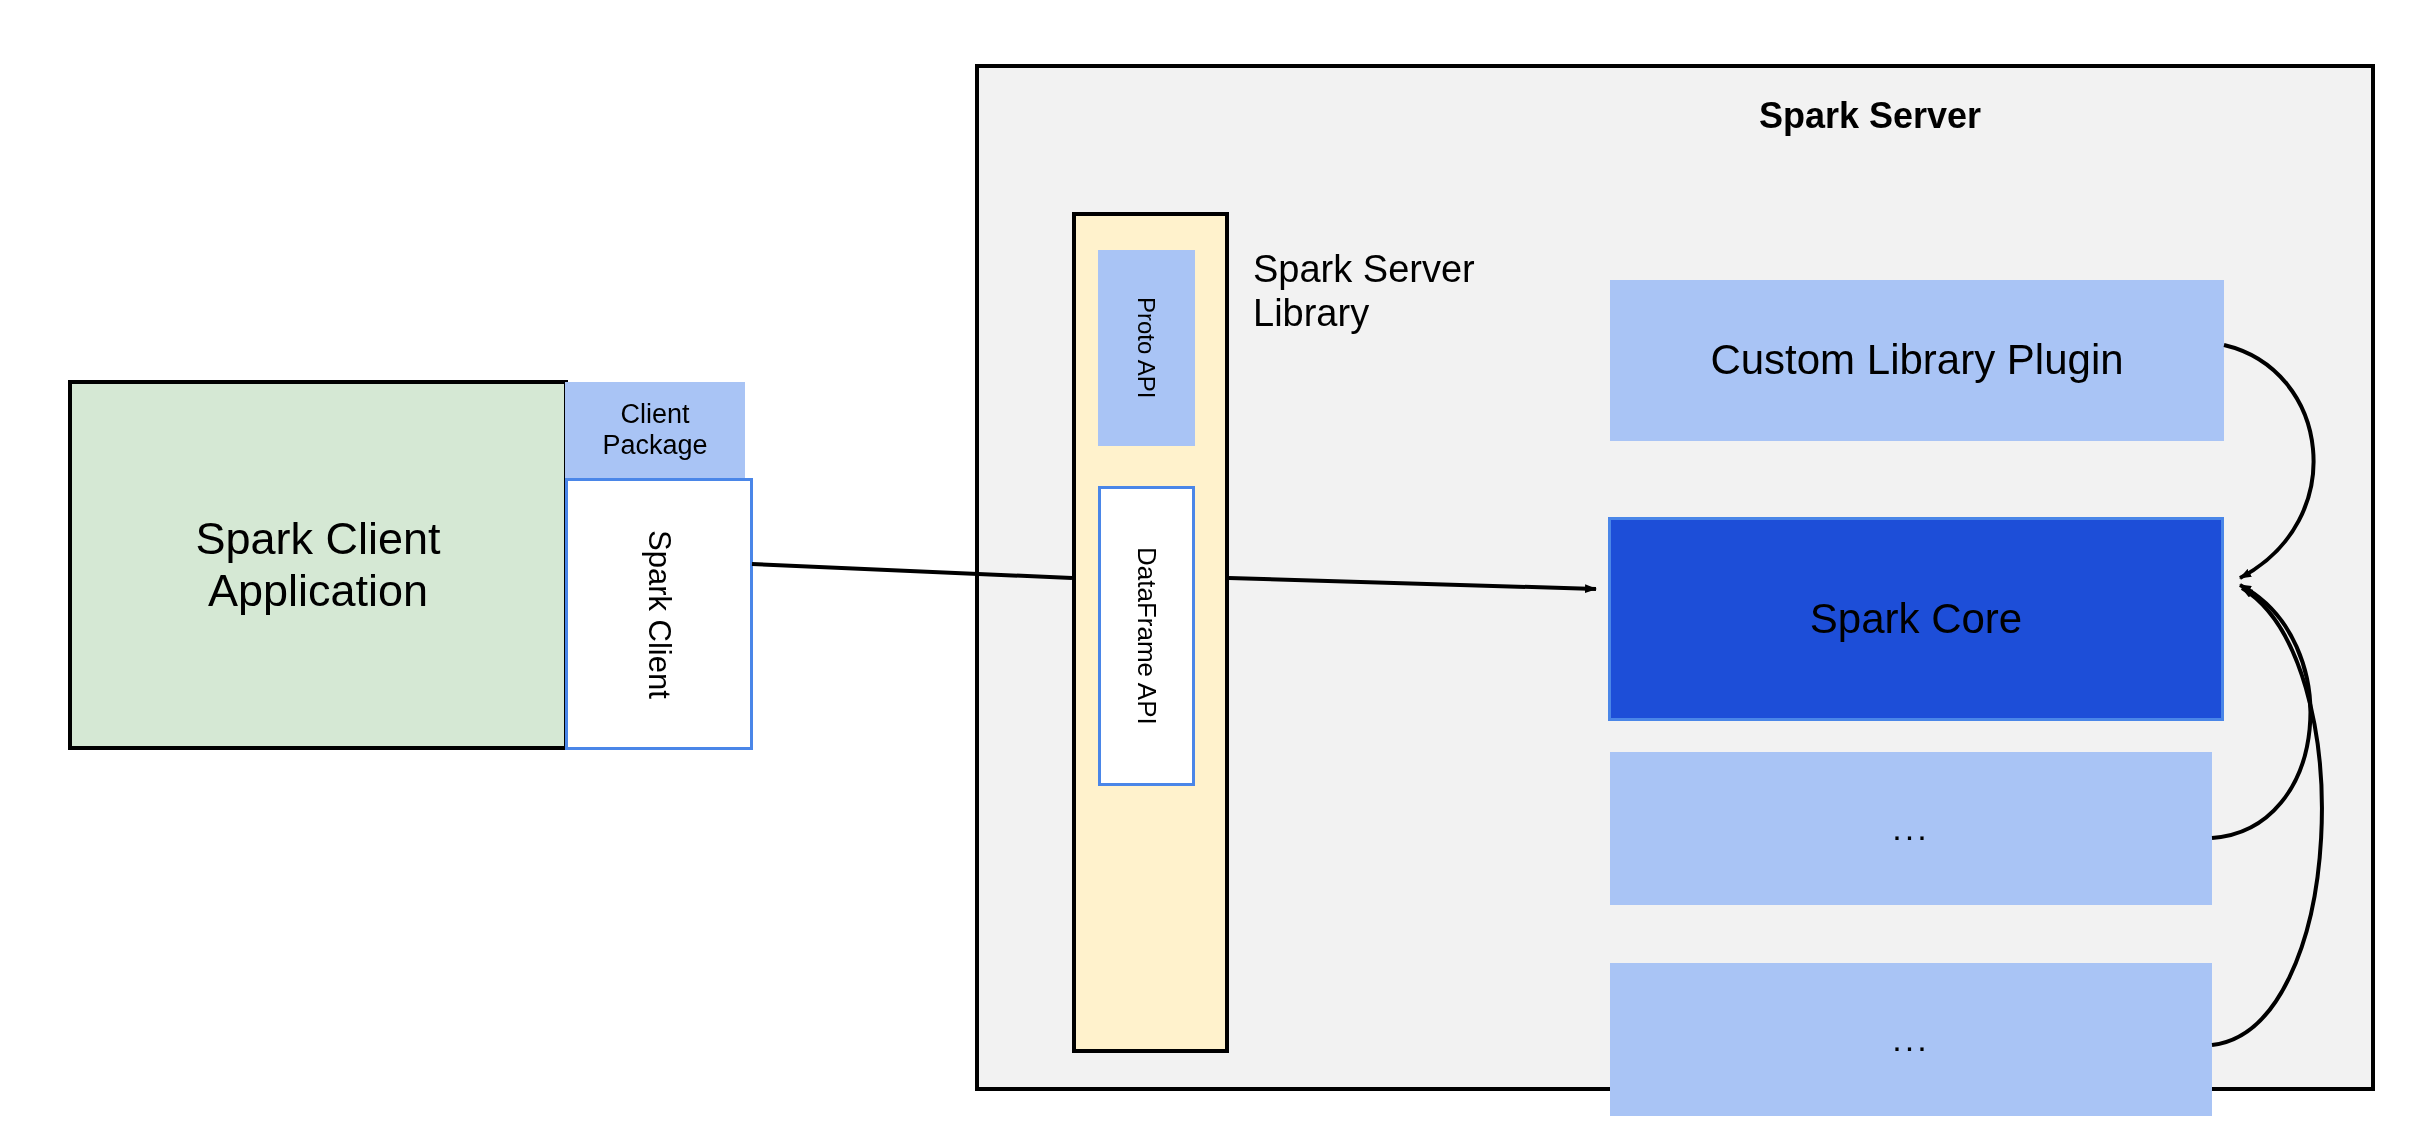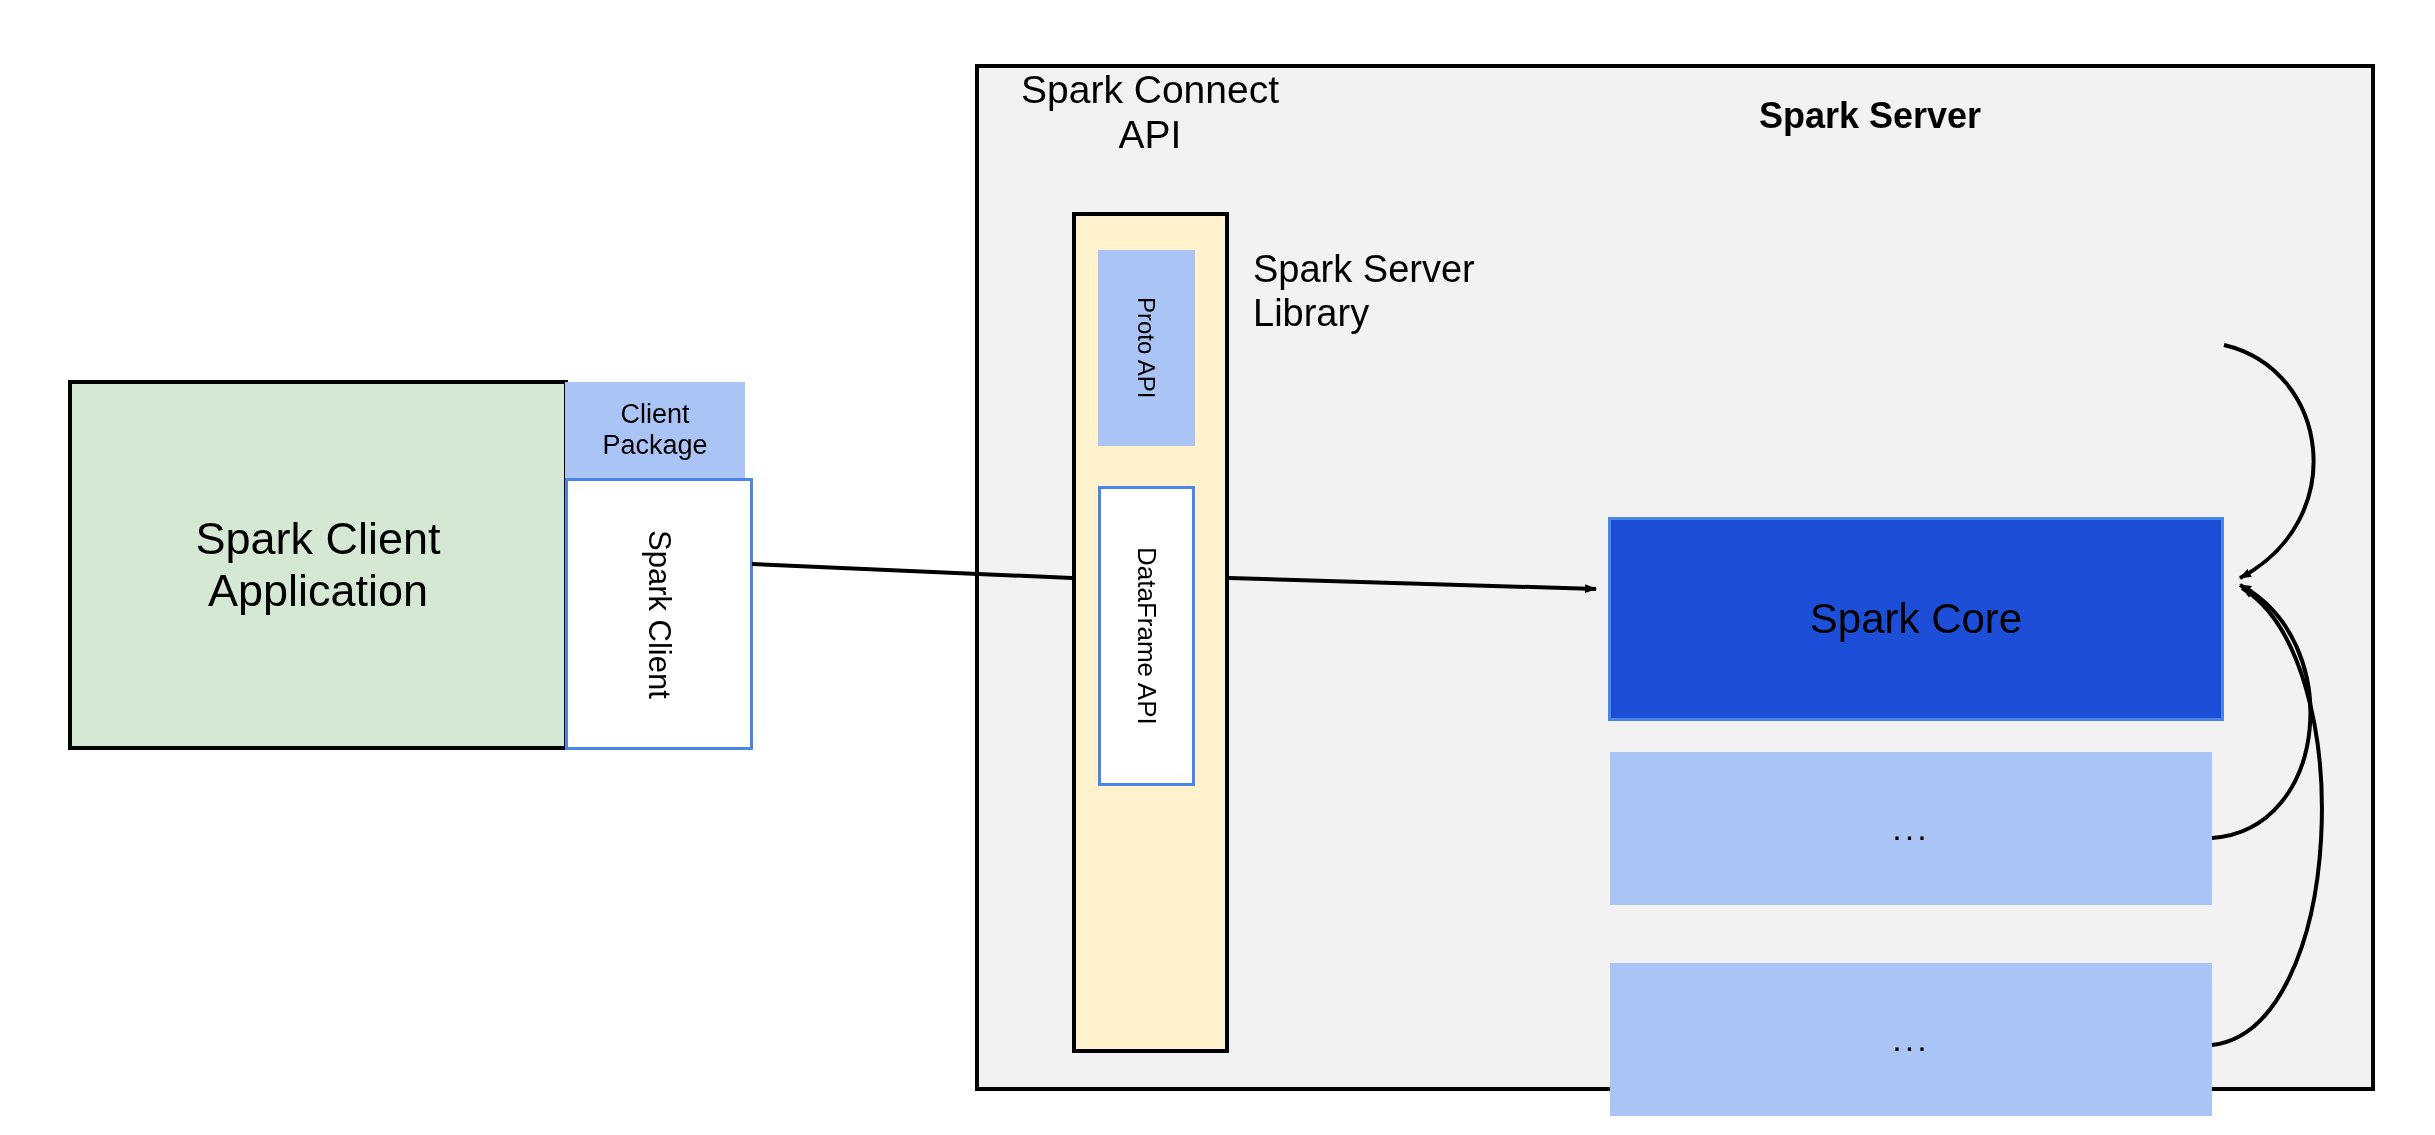--- a/index.html
+++ b/index.html
@@ -208,44 +208,43 @@
     pointer-events: none;
   }
 </style>
 </head>
 <body>
 
 <div id="canvas">
 
   <div class="box" id="server-panel"></div>
 
-  <div class="box" id="spark-connect-api-label">
-    <span class="label">Spark Connect
-API</span>
-  </div>
 
   <div class="box" id="spark-server-title">
     <span class="label">Spark Server</span>
   </div>
 
   <div class="box" id="spark-server-library-label">
     <span class="label">Spark Server
 Library</span>
   </div>
 
   <div class="box" id="connect-api-column"></div>
 
   <div class="box" id="proto-api-box">
     <span class="label">Proto API</span>
   </div>
 
   <div class="box" id="dataframe-api-box">
     <span class="label">DataFrame API</span>
   </div>
 
+  <div class="box" id="custom-library-plugin-box">
+    <span class="label">Custom Library Plugin</span>
+  </div>
 
   <div class="box" id="spark-core-box">
     <span class="label">Spark Core</span>
   </div>
 
   <div class="box" id="ellipsis-box-1">
     <span class="label">...</span>
   </div>
 
   <div class="box" id="ellipsis-box-2">

